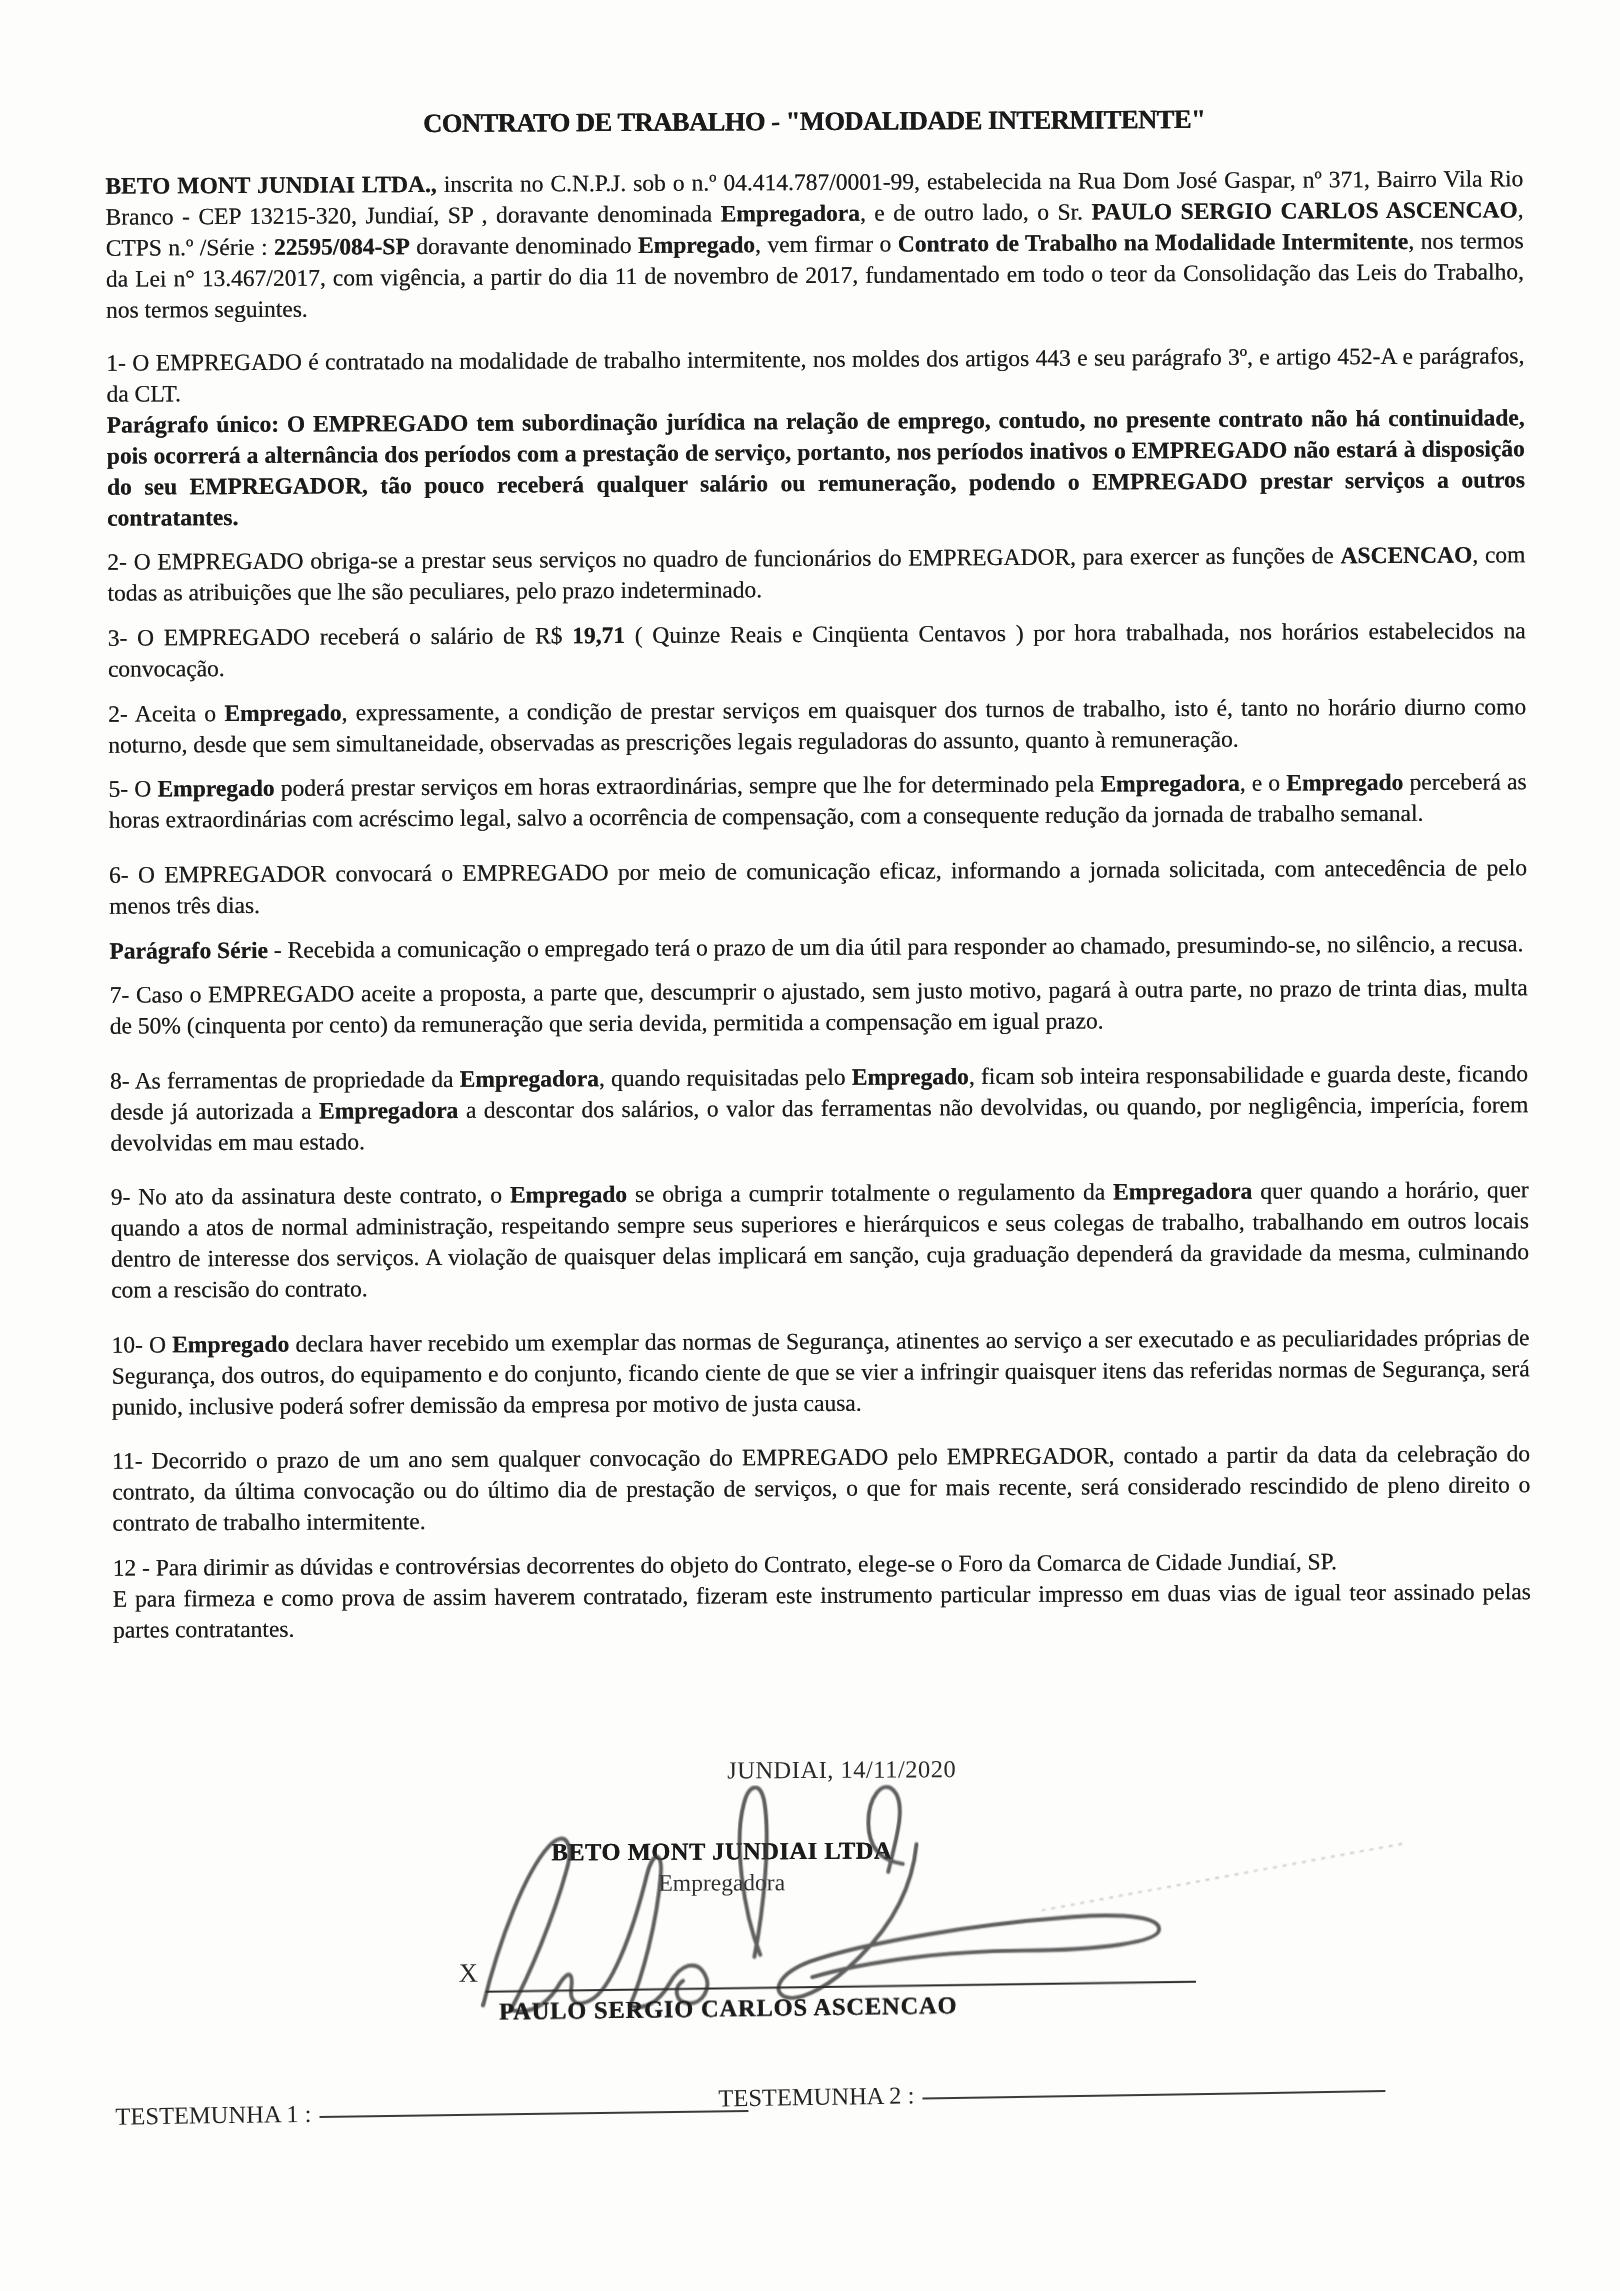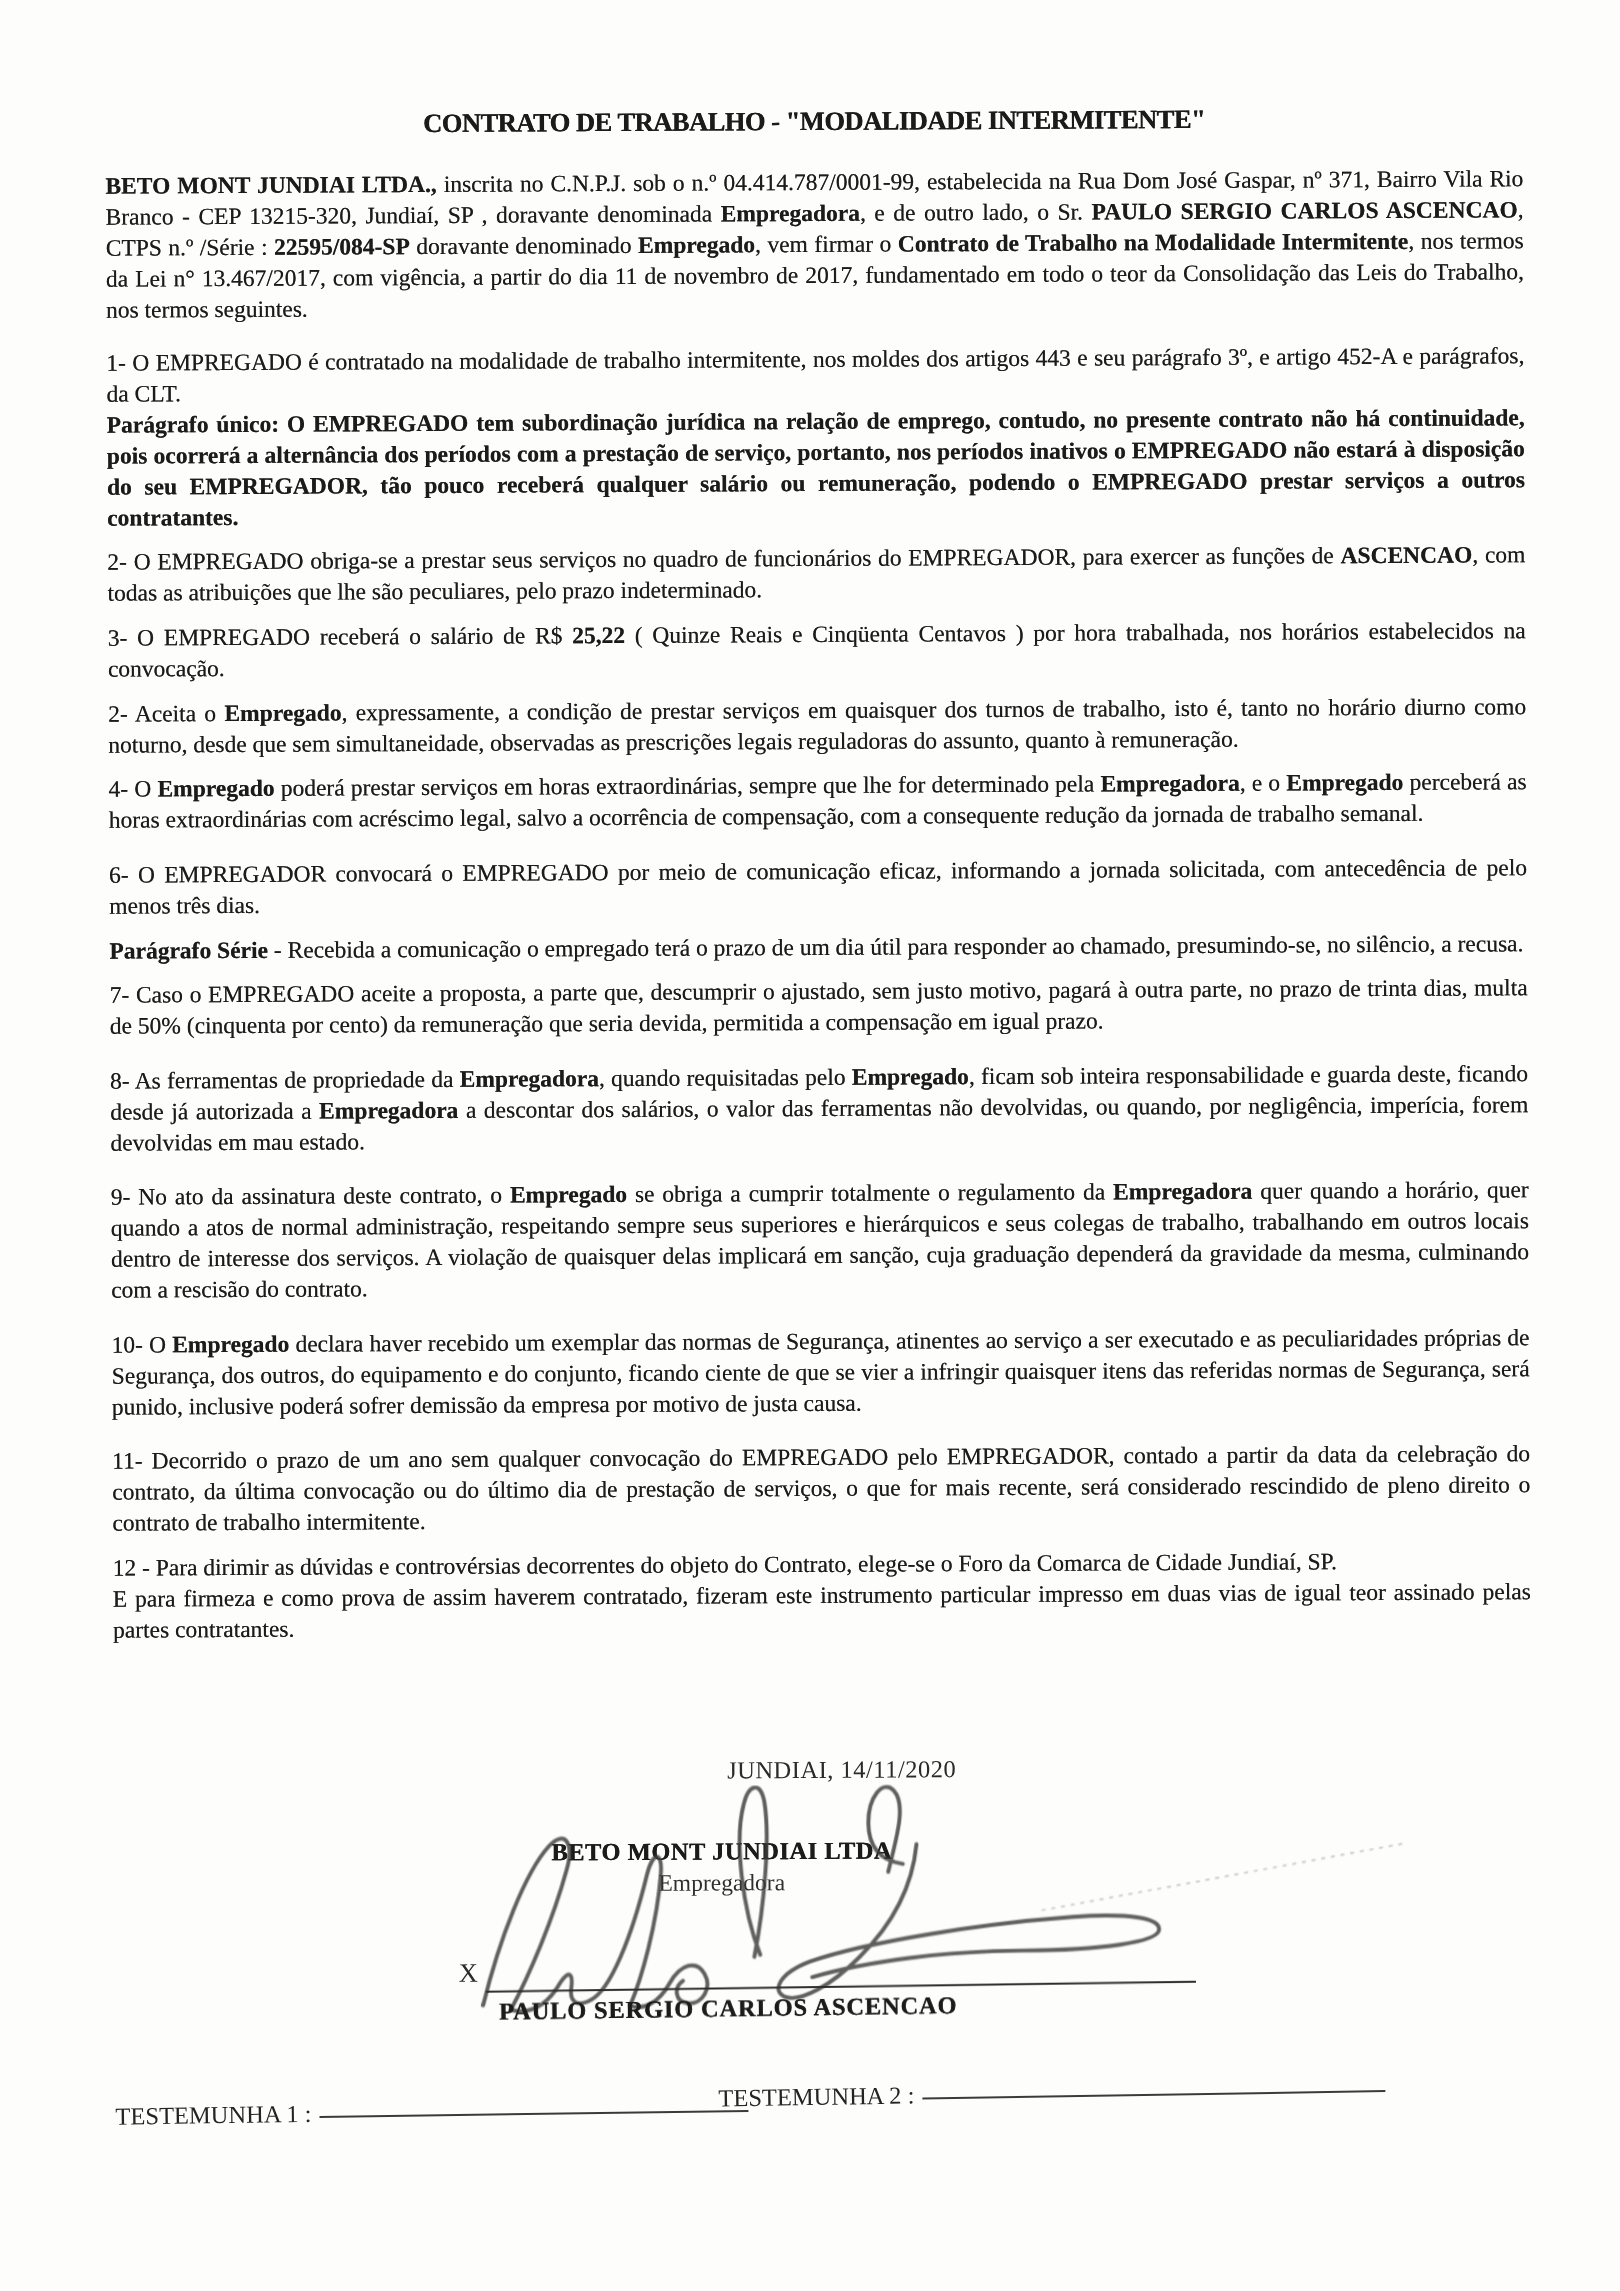--- a/index.html
+++ b/index.html
@@ -55,23 +55,23 @@
 <div class="page">
   <div class="scan">
 
     <h1 class="title">CONTRATO DE TRABALHO - "MODALIDADE INTERMITENTE"</h1>
 
     <div class="body-text">
       <p class="clause"><b>BETO MONT JUNDIAI LTDA.,</b><span> inscrita no C.N.P.J. sob o n.º 04.414.787/0001-99, estabelecida na Rua Dom José Gaspar, nº 371, Bairro Vila Rio Branco - CEP 13215-320, Jundiaí, SP , doravante denominada </span><b>Empregadora</b><span>, e de outro lado, o Sr. </span><b>PAULO SERGIO CARLOS ASCENCAO</b><span>, CTPS n.º /Série : </span><b>22595/084-SP</b><span> doravante denominado </span><b>Empregado</b><span>, vem firmar o </span><b>Contrato de Trabalho na Modalidade Intermitente</b><span>, nos termos da Lei n° 13.467/2017, com vigência, a partir do dia 11 de novembro de 2017, fundamentado em todo o teor da Consolidação das Leis do Trabalho, nos termos seguintes.</span></p>
       <p class="clause gap-first"><span>1- O EMPREGADO é contratado na modalidade de trabalho intermitente, nos moldes dos artigos 443 e seu parágrafo 3º, e artigo 452-A e parágrafos, da CLT.</span></p>
       <p class="clause"><b>Parágrafo único: O EMPREGADO tem subordinação jurídica na relação de emprego, contudo, no presente contrato não há continuidade, pois ocorrerá a alternância dos períodos com a prestação de serviço, portanto, nos períodos inativos o EMPREGADO não estará à disposição do seu EMPREGADOR, tão pouco receberá qualquer salário ou remuneração, podendo o EMPREGADO prestar serviços a outros contratantes.</b></p>
       <p class="clause gap"><span>2- O EMPREGADO obriga-se a prestar seus serviços no quadro de funcionários do EMPREGADOR, para exercer as funções de </span><b>ASCENCAO</b><span>, com todas as atribuições que lhe são peculiares, pelo prazo indeterminado.</span></p>
-      <p class="clause gap"><span>3- O EMPREGADO receberá o salário de R$ </span><b>25,22</b><span> ( Quinze Reais e Cinqüenta Centavos ) por hora trabalhada, nos horários estabelecidos na convocação.</span></p>
+      <p class="clause gap"><span>3- O EMPREGADO receberá o salário de R$ </span><b>19,71</b><span> ( Quinze Reais e Cinqüenta Centavos ) por hora trabalhada, nos horários estabelecidos na convocação.</span></p>
       <p class="clause gap"><span>2- Aceita o </span><b>Empregado</b><span>, expressamente, a condição de prestar serviços em quaisquer dos turnos de trabalho, isto é, tanto no horário diurno como noturno, desde que sem simultaneidade, observadas as prescrições legais reguladoras do assunto, quanto à remuneração.</span></p>
-      <p class="clause gap"><span>4- O </span><b>Empregado</b><span> poderá prestar serviços em horas extraordinárias, sempre que lhe for determinado pela </span><b>Empregadora</b><span>, e o </span><b>Empregado</b><span> perceberá as horas extraordinárias com acréscimo legal, salvo a ocorrência de compensação, com a consequente redução da jornada de trabalho semanal.</span></p>
+      <p class="clause gap"><span>5- O </span><b>Empregado</b><span> poderá prestar serviços em horas extraordinárias, sempre que lhe for determinado pela </span><b>Empregadora</b><span>, e o </span><b>Empregado</b><span> perceberá as horas extraordinárias com acréscimo legal, salvo a ocorrência de compensação, com a consequente redução da jornada de trabalho semanal.</span></p>
       <p class="clause gap-lg"><span>6- O EMPREGADOR convocará o EMPREGADO por meio de comunicação eficaz, informando a jornada solicitada, com antecedência de pelo menos três dias.</span></p>
       <p class="clause gap"><b>Parágrafo Série</b><span> - Recebida a comunicação o empregado terá o prazo de um dia útil para responder ao chamado, presumindo-se, no silêncio, a recusa.</span></p>
       <p class="clause gap"><span>7- Caso o EMPREGADO aceite a proposta, a parte que, descumprir o ajustado, sem justo motivo, pagará à outra parte, no prazo de trinta dias, multa de 50% (cinquenta por cento) da remuneração que seria devida, permitida a compensação em igual prazo.</span></p>
       <p class="clause gap-lg"><span>8- As ferramentas de propriedade da </span><b>Empregadora</b><span>, quando requisitadas pelo </span><b>Empregado</b><span>, ficam sob inteira responsabilidade e guarda deste, ficando desde já autorizada a </span><b>Empregadora</b><span> a descontar dos salários, o valor das ferramentas não devolvidas, ou quando, por negligência, imperícia, forem devolvidas em mau estado.</span></p>
       <p class="clause gap-lg"><span>9- No ato da assinatura deste contrato, o </span><b>Empregado</b><span> se obriga a cumprir totalmente o regulamento da </span><b>Empregadora</b><span> quer quando a horário, quer quando a atos de normal administração, respeitando sempre seus superiores e hierárquicos e seus colegas de trabalho, trabalhando em outros locais dentro de interesse dos serviços. A violação de quaisquer delas implicará em sanção, cuja graduação dependerá da gravidade da mesma, culminando com a rescisão do contrato.</span></p>
       <p class="clause gap-lg"><span>10- O </span><b>Empregado</b><span> declara haver recebido um exemplar das normas de Segurança, atinentes ao serviço a ser executado e as peculiaridades próprias de Segurança, dos outros, do equipamento e do conjunto, ficando ciente de que se vier a infringir quaisquer itens das referidas normas de Segurança, será punido, inclusive poderá sofrer demissão da empresa por motivo de justa causa.</span></p>
       <p class="clause gap-lg"><span>11- Decorrido o prazo de um ano sem qualquer convocação do EMPREGADO pelo EMPREGADOR, contado a partir da data da celebração do contrato, da última convocação ou do último dia de prestação de serviços, o que for mais recente, será considerado rescindido de pleno direito o contrato de trabalho intermitente.</span></p>
       <p class="clause gap"><span>12 - Para dirimir as dúvidas e controvérsias decorrentes do objeto do Contrato, elege-se o Foro da Comarca de Cidade Jundiaí, SP.</span></p>
       <p class="clause"><span>E para firmeza e como prova de assim haverem contratado, fizeram este instrumento particular impresso em duas vias de igual teor assinado pelas partes contratantes.</span></p>
     </div>

